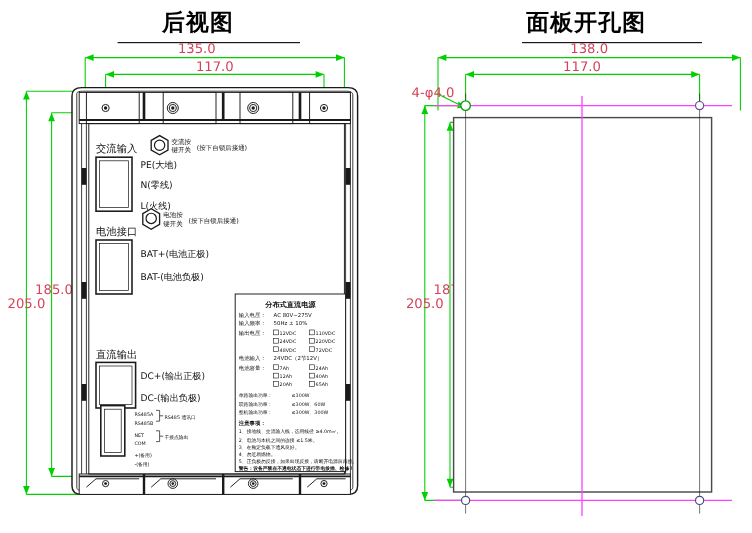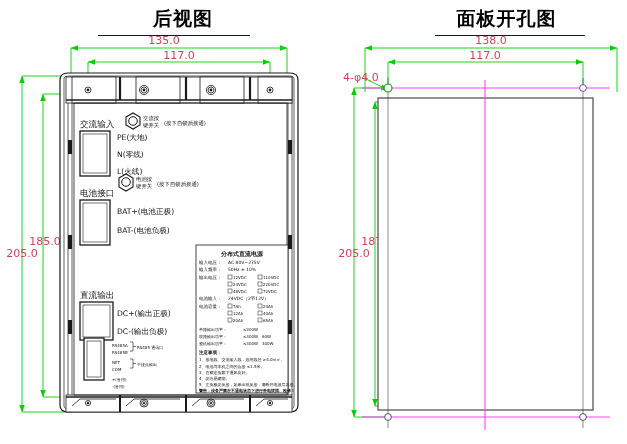--- a/index.html
+++ b/index.html
@@ -1,18 +1,18 @@
 <!DOCTYPE html>
 <html><head>
 <meta charset="utf-8">
 <style>
   html,body{margin:0;padding:0;background:#ffffff;}
   body{width:627px;height:444px;position:relative;overflow:hidden;
        font-family:"DejaVu Sans","Liberation Sans",sans-serif;color:#000;}
-  .view{position:absolute;top:0;height:444px;padding-left:36px;}
+  .view{position:absolute;top:0;height:444px;}
   #view-rear{left:0;width:330px;}
   #view-panel{left:340px;width:297px;}
   .title{position:absolute;left:0;width:100%;top:6px;text-align:center;
          font-size:19px;font-weight:bold;letter-spacing:1px;
          font-family:"DejaVu Sans","Liberation Sans",sans-serif;}
   .title-rule{position:absolute;height:0;border-top:1.3px solid #1a1a1a;}
   #rule-rear{left:98px;width:152px;top:35px;}
   #rule-panel{left:95px;width:150px;top:35px;}
   svg{position:absolute;left:0;top:0;overflow:visible;}
   .dimtxt{fill:#d4425a;font-size:11px;font-family:"DejaVu Sans","Liberation Sans",sans-serif;}

